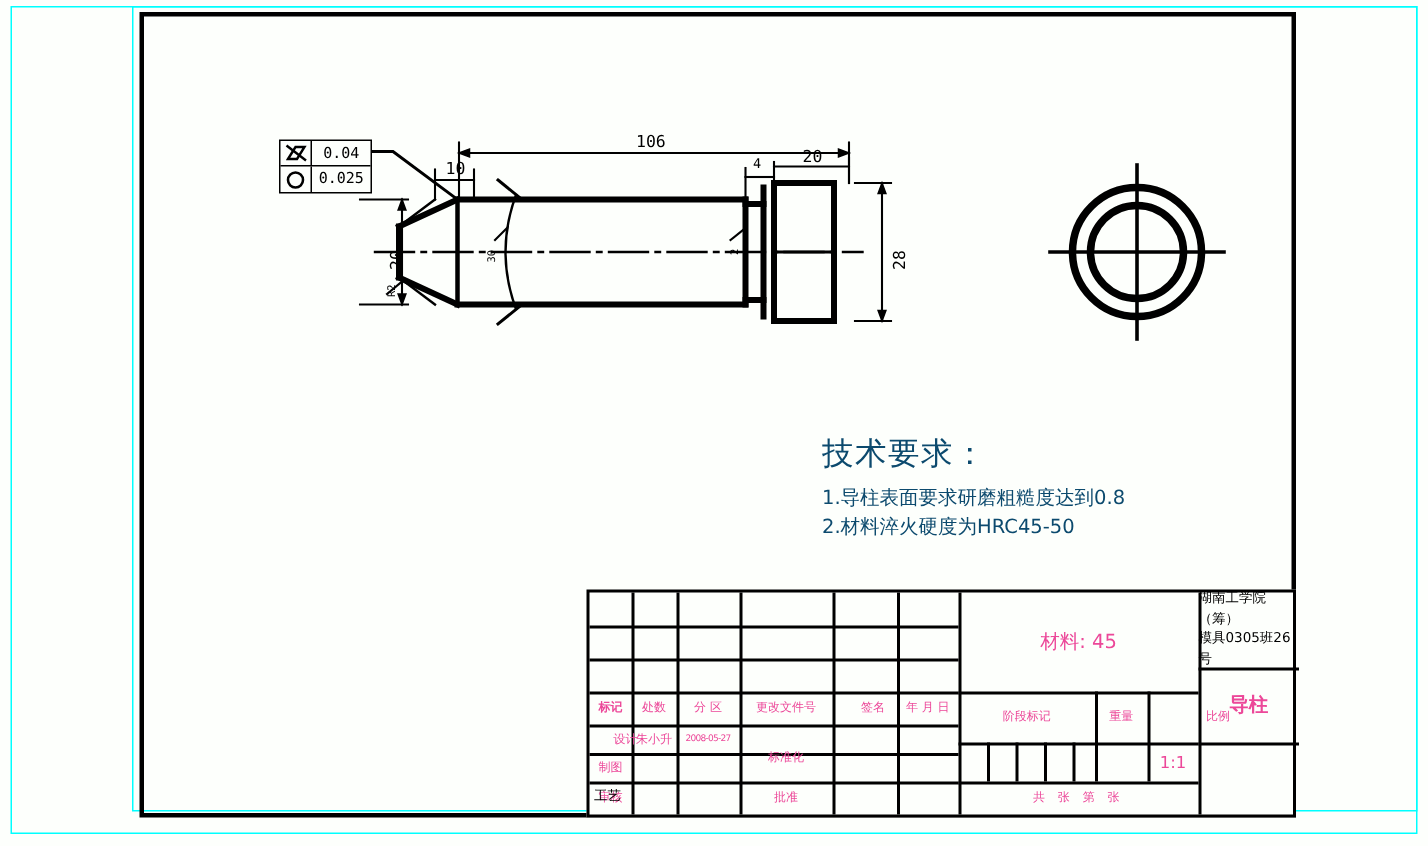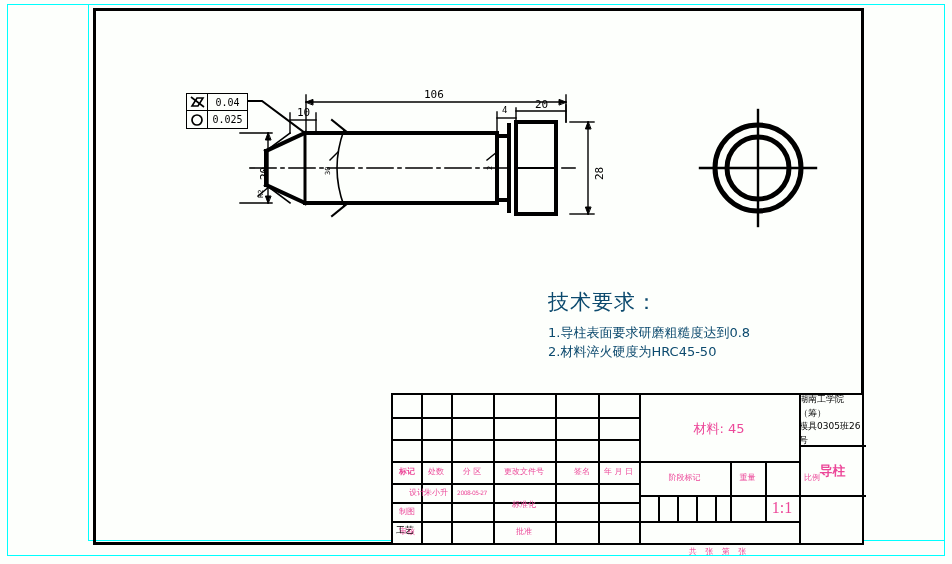--- a/index.html
+++ b/index.html
@@ -58,25 +58,25 @@
   #title-block{
     position:absolute;left:391px;top:393px;width:473px;height:152px;
     border:2px solid #000;box-sizing:border-box;background:#fdfffc;
   }
   .tb-cell{position:absolute;box-sizing:border-box;display:flex;
            align-items:center;justify-content:center;
            font-size:9px;color:#ec4899;text-align:center;line-height:1;
            font-family:"DejaVu Sans","Liberation Sans",sans-serif;}
   .bl{border-left:2px solid #000;}
   .bt{border-top:2px solid #000;}
-  .f11{font-size:16px;font-family:Liberation Serif, serif;}
+  .f11{font-size:11px;}
   .f13{font-size:13px;}
   .f8{font-size:8px;}
   .f6{font-size:6px;letter-spacing:-0.5px;}
-  .wide{letter-spacing:3px;margin-top:20px;}
+  .wide{letter-spacing:3px;}
 </style>
 </head>
 <body>
 
 <div id="canvas">
 
   <div id="outer-cyan"></div>
   <div id="inner-cyan"></div>
   <div id="sheet-border"></div>
 

